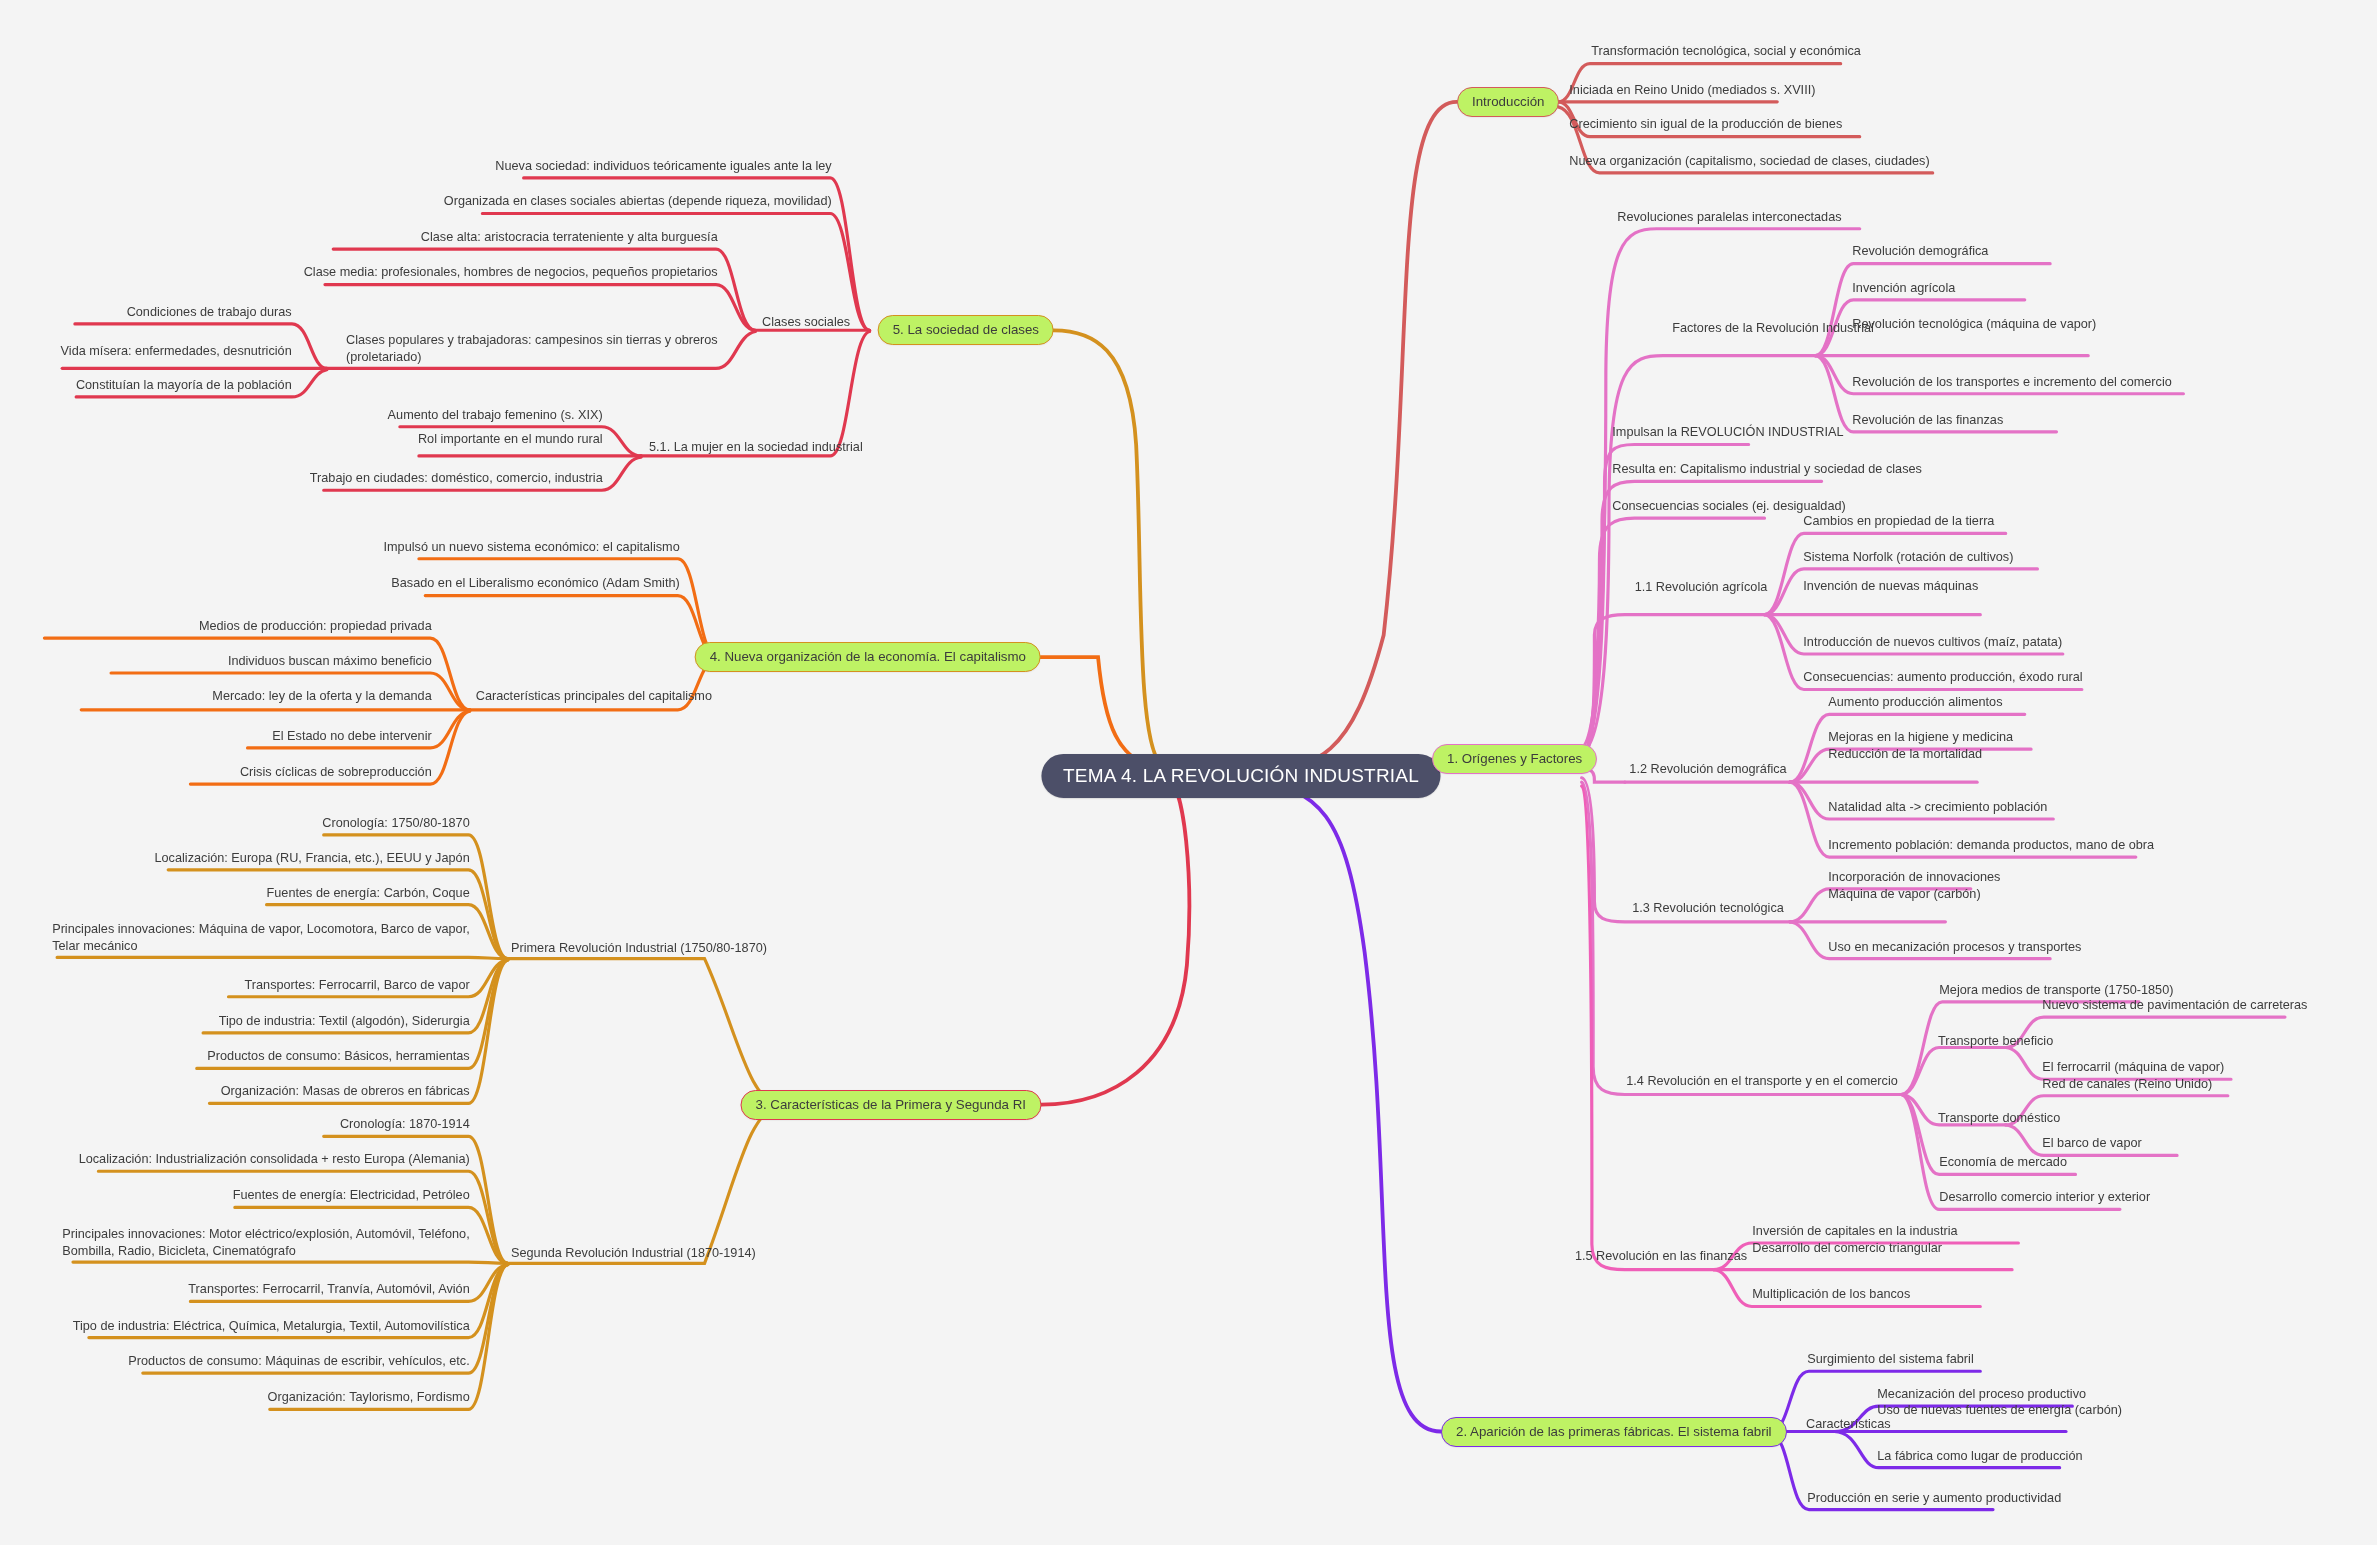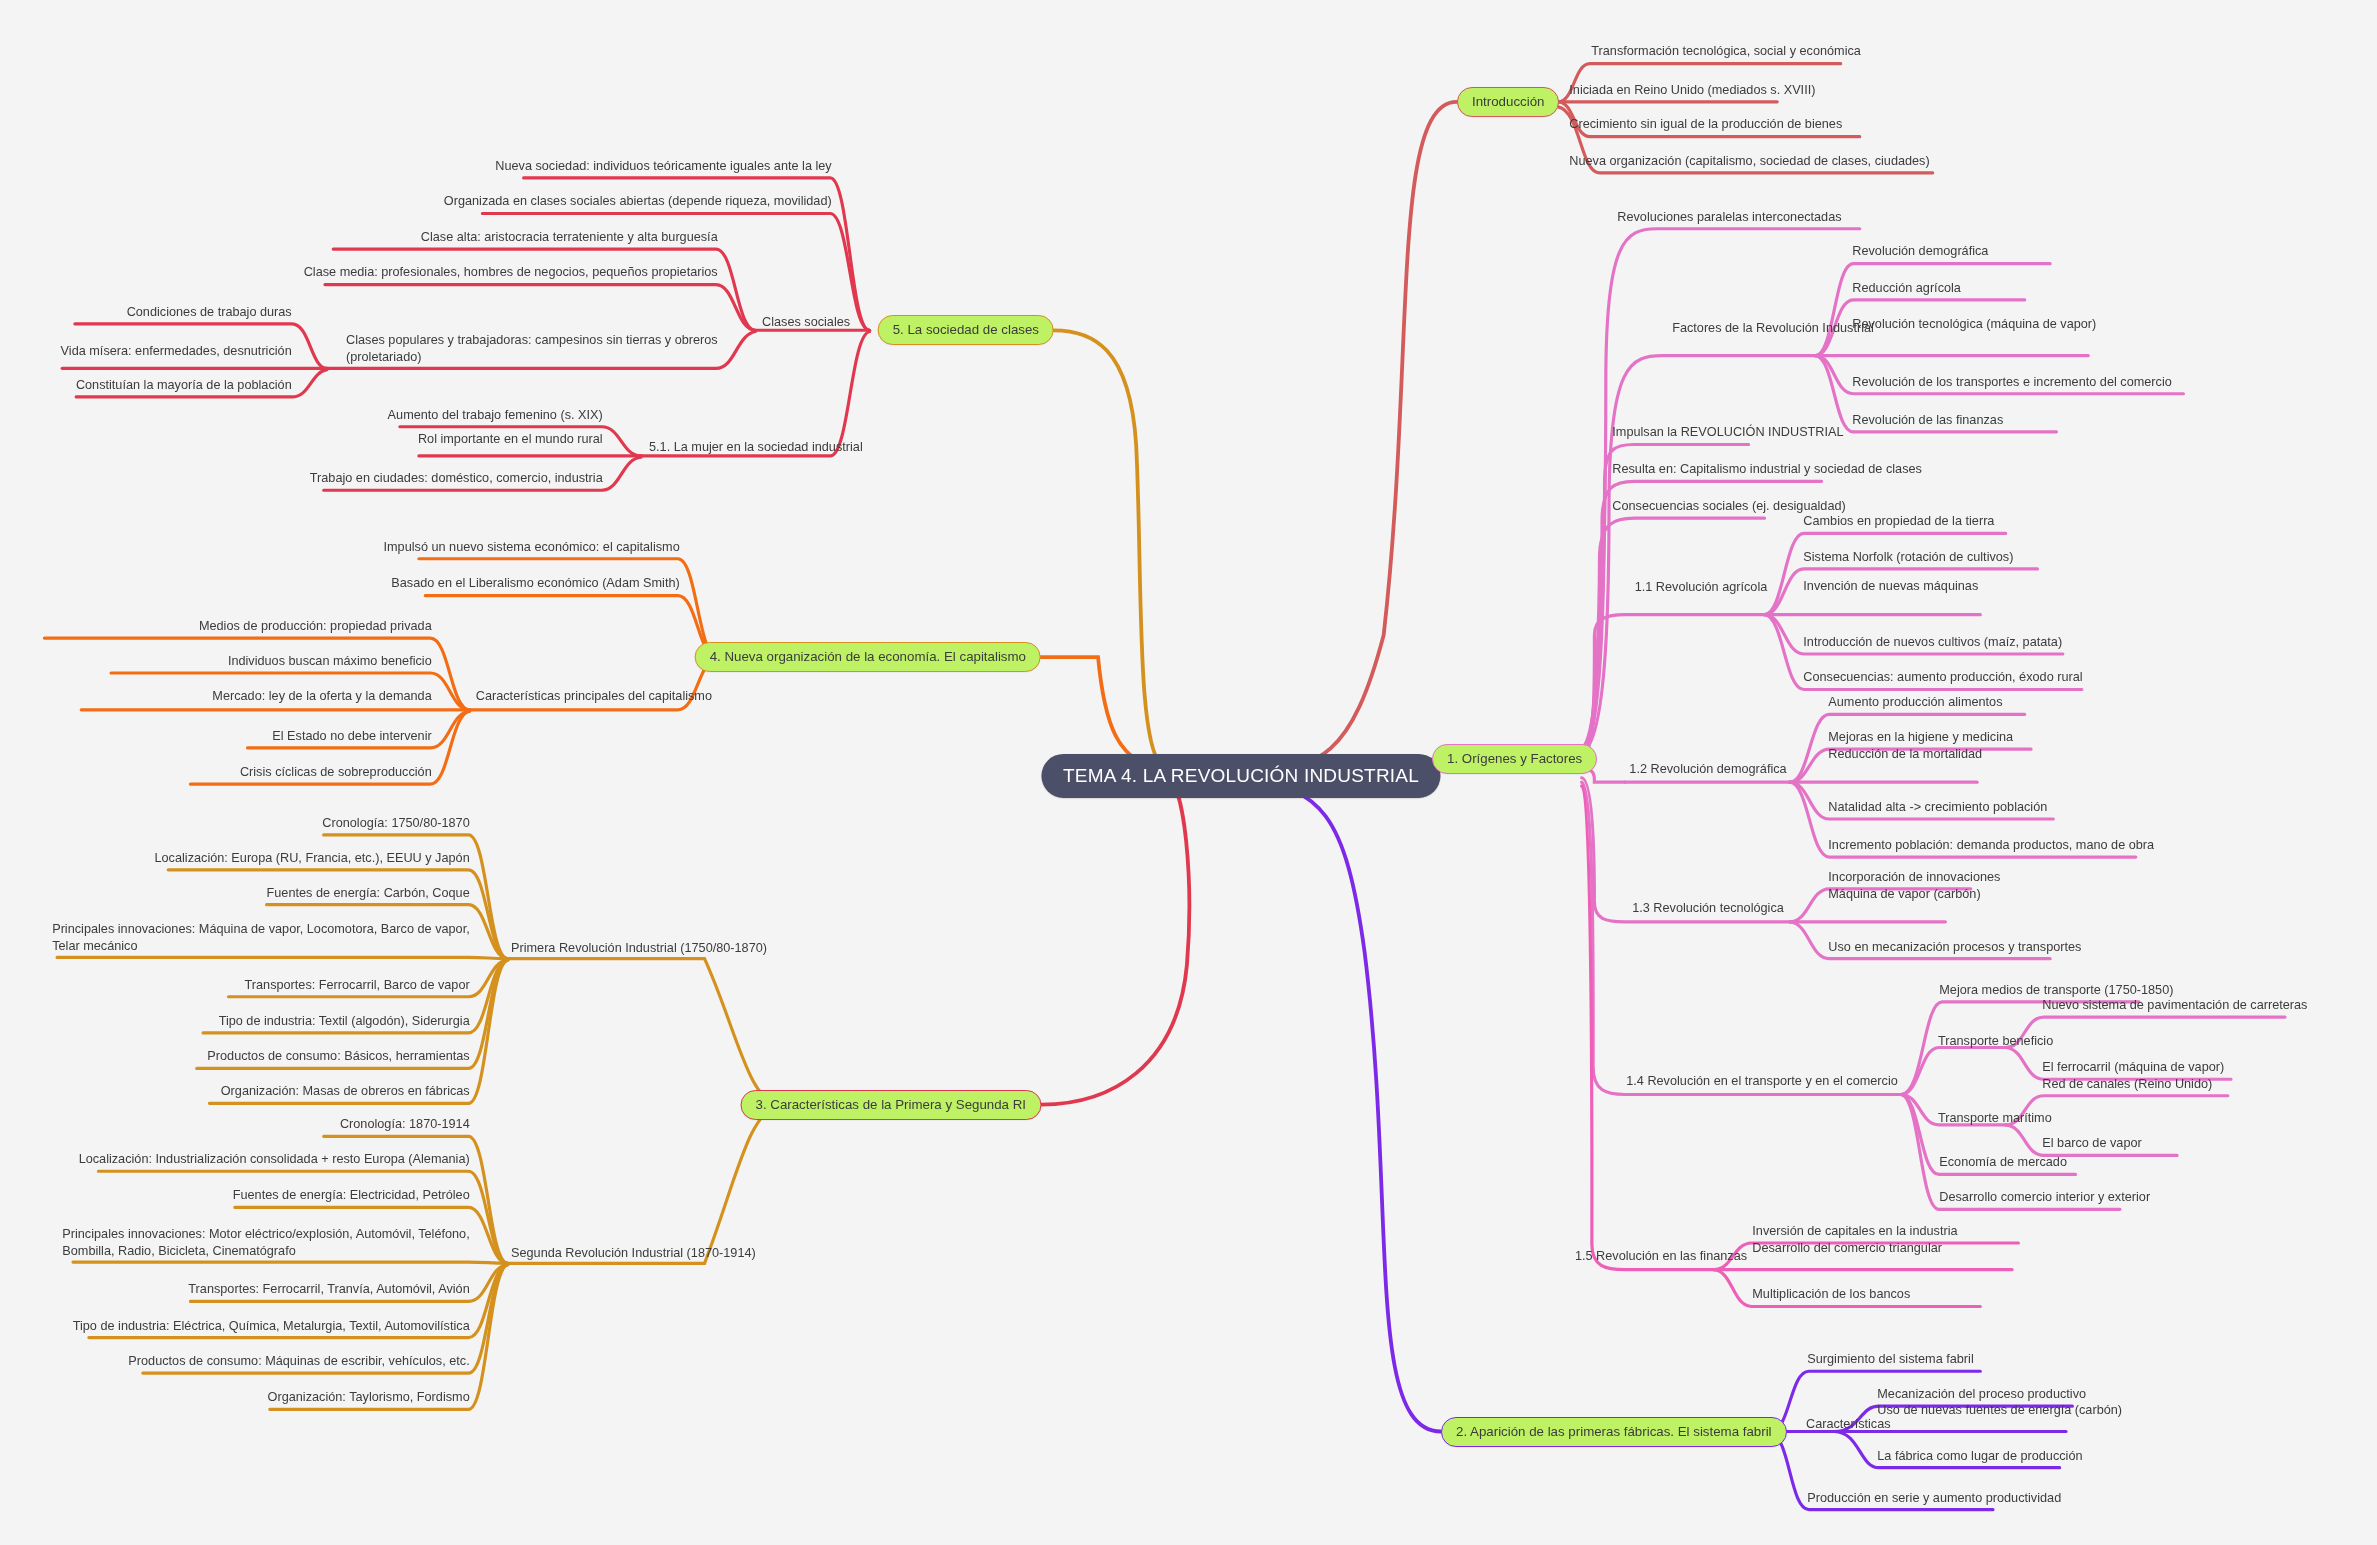--- a/index.html
+++ b/index.html
@@ -186,21 +186,21 @@
 <div class="node leaf" style="left:1568px;top:102px;">Iniciada en Reino Unido (mediados s. XVIII)</div>
 <div class="node leaf" style="left:1568px;top:136px;">Crecimiento sin igual de la producción de bienes</div>
 <div class="node leaf" style="left:1568px;top:173px;">Nueva organización (capitalismo, sociedad de clases, ciudades)</div>
 
 <div class="node pill c-pink r" style="left:1432px;top:759px;">1. Orígenes y Factores</div>
 
 <div class="node leaf" style="left:1616px;top:229px;">Revoluciones paralelas interconectadas</div>
 
 <div class="node branchlabel" style="left:1773px;top:321px;transform:translate(-50%,0);">Factores de la Revolución Industrial</div>
 <div class="node leaf" style="left:1851px;top:263px;">Revolución demográfica</div>
-<div class="node leaf" style="left:1851px;top:300px;">Reducción agrícola</div>
+<div class="node leaf" style="left:1851px;top:300px;">Invención agrícola</div>
 <div class="node leaf" style="left:1851px;top:336px;">Revolución tecnológica (máquina de vapor)</div>
 <div class="node leaf" style="left:1851px;top:394px;">Revolución de los transportes e incremento del comercio</div>
 <div class="node leaf" style="left:1851px;top:432px;">Revolución de las finanzas</div>
 
 <div class="node leaf" style="left:1611px;top:444px;">Impulsan la REVOLUCIÓN INDUSTRIAL</div>
 <div class="node leaf" style="left:1611px;top:481px;">Resulta en: Capitalismo industrial y sociedad de clases</div>
 <div class="node leaf" style="left:1611px;top:518px;">Consecuencias sociales (ej. desigualdad)</div>
 
 <div class="node branchlabel" style="left:1701px;top:580px;transform:translate(-50%,0);">1.1 Revolución agrícola</div>
 <div class="node leaf" style="left:1802px;top:533px;">Cambios en propiedad de la tierra</div>
@@ -219,21 +219,21 @@
 <div class="node branchlabel" style="left:1708px;top:901px;transform:translate(-50%,0);">1.3 Revolución tecnológica</div>
 <div class="node leaf" style="left:1827px;top:889px;">Incorporación de innovaciones</div>
 <div class="node leaf" style="left:1827px;top:906px;">Máquina de vapor (carbón)</div>
 <div class="node leaf" style="left:1827px;top:959px;">Uso en mecanización procesos y transportes</div>
 
 <div class="node branchlabel" style="left:1762px;top:1074px;transform:translate(-50%,0);">1.4 Revolución en el transporte y en el comercio</div>
 <div class="node leaf" style="left:1938px;top:1002px;">Mejora medios de transporte (1750-1850)</div>
 <div class="node branchlabel" style="left:1938px;top:1034px;">Transporte beneficio</div>
 <div class="node leaf" style="left:2041px;top:1017px;">Nuevo sistema de pavimentación de carreteras</div>
 <div class="node leaf" style="left:2041px;top:1079px;">El ferrocarril (máquina de vapor)</div>
-<div class="node branchlabel" style="left:1938px;top:1111px;">Transporte marítimo</div>
+<div class="node branchlabel" style="left:1938px;top:1111px;">Transporte doméstico</div>
 <div class="node leaf" style="left:2041px;top:1096px;">Red de canales (Reino Unido)</div>
 <div class="node leaf" style="left:2041px;top:1155px;">El barco de vapor</div>
 <div class="node leaf" style="left:1938px;top:1174px;">Economía de mercado</div>
 <div class="node leaf" style="left:1938px;top:1209px;">Desarrollo comercio interior y exterior</div>
 
 <div class="node branchlabel" style="left:1661px;top:1249px;transform:translate(-50%,0);">1.5 Revolución en las finanzas</div>
 <div class="node leaf" style="left:1751px;top:1243px;">Inversión de capitales en la industria</div>
 <div class="node leaf" style="left:1751px;top:1260px;">Desarrollo del comercio triangular</div>
 <div class="node leaf" style="left:1751px;top:1306px;">Multiplicación de los bancos</div>
 

